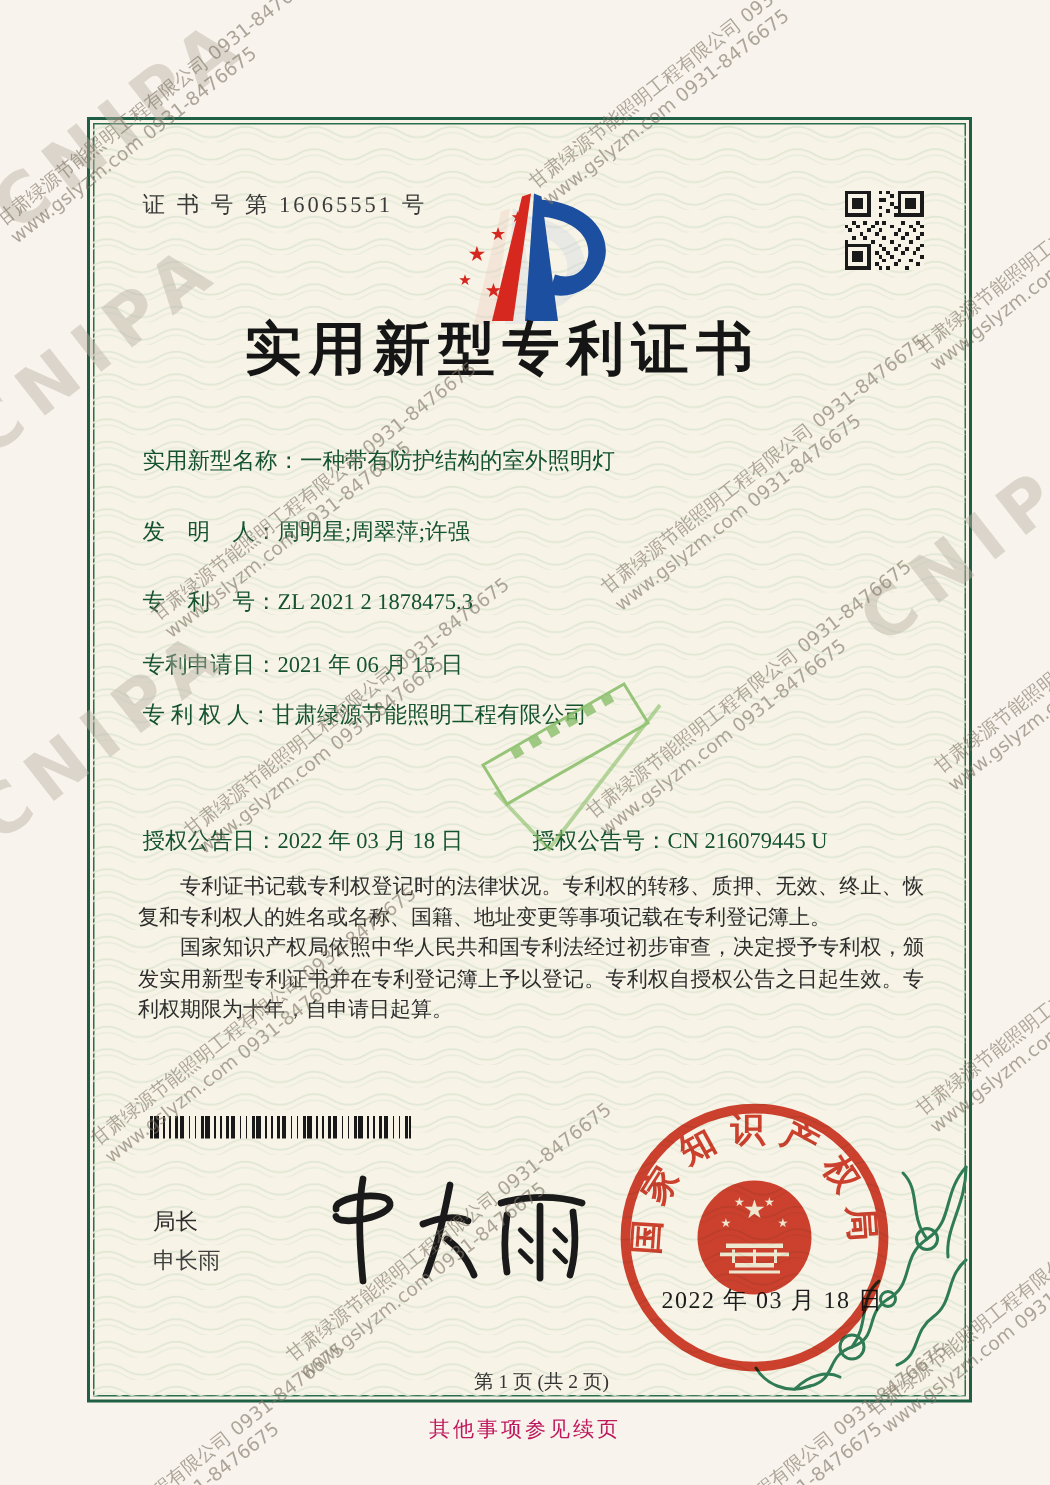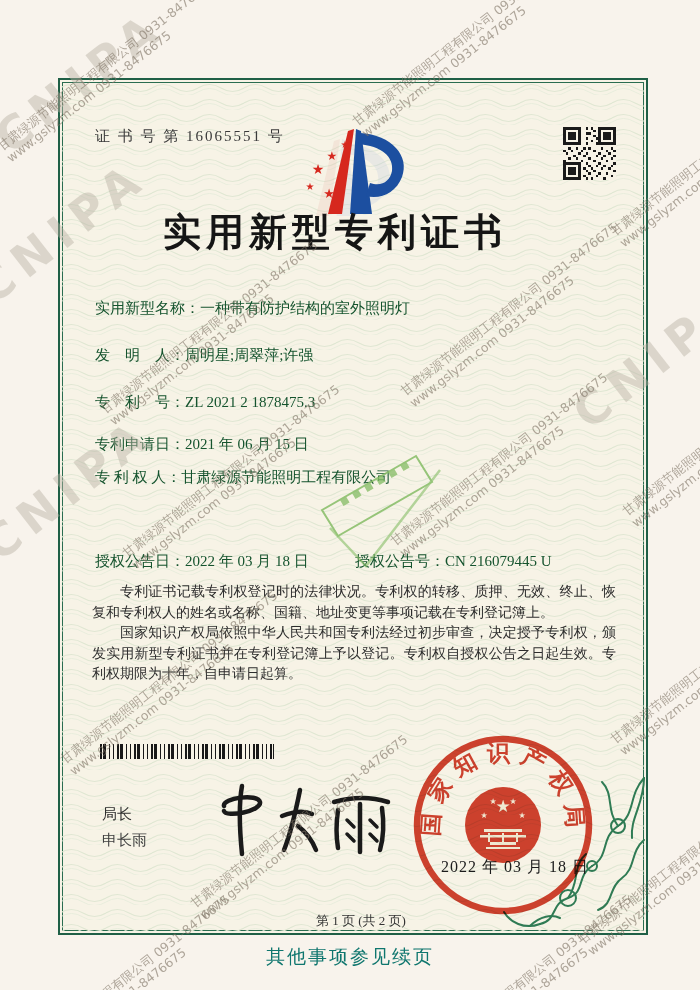--- a/index.html
+++ b/index.html
@@ -30,21 +30,21 @@
     background:repeating-linear-gradient(90deg,#181818 0 2px,#f7f3e6 2px 3px,#181818 3px 6px,
     #f7f3e6 6px 9px,#181818 9px 10px,#f7f3e6 10px 13px,#181818 13px 14px,#f7f3e6 14px 17px);}
   .signer-title{left:102px;top:805px;font-size:15px;color:#2d2d2d;z-index:2;}
   .signer-name{left:102px;top:831px;font-size:15px;color:#404040;z-index:2;}
   .signature{left:210px;top:778px;z-index:3;}
 
   .seal{left:408px;top:730px;z-index:4;mix-blend-mode:multiply;opacity:.92;}
   .seal-date{left:441px;top:857px;font-size:16px;color:#1c1c1c;z-index:3;letter-spacing:1px;}
 
   .footer-page{left:58px;top:912px;width:606px;text-align:center;font-size:13px;color:#333;z-index:2;}
-  .continuation{left:0;top:944px;width:700px;text-align:center;font-size:19px;color:#0f766e;z-index:2;letter-spacing:2px;}
+  .continuation{left:0;top:944px;width:700px;text-align:center;font-size:14px;color:#be185d;z-index:2;letter-spacing:2px;}
 
   .logo{left:296px;top:126px;z-index:2;}
   .qr{left:563px;top:127px;z-index:2;}
   .stamp{left:316px;top:448px;z-index:3;opacity:.85;}
 
   
   .wm-layer{position:absolute;left:0;top:0;width:700px;height:990px;z-index:6;pointer-events:none;}
   .wm{position:absolute;transform:rotate(-38deg);color:rgba(128,117,101,.62);
     font-family:"DejaVu Sans","Liberation Sans",sans-serif;font-size:12.5px;line-height:15px;white-space:nowrap;}
   .wm span{display:block;}

